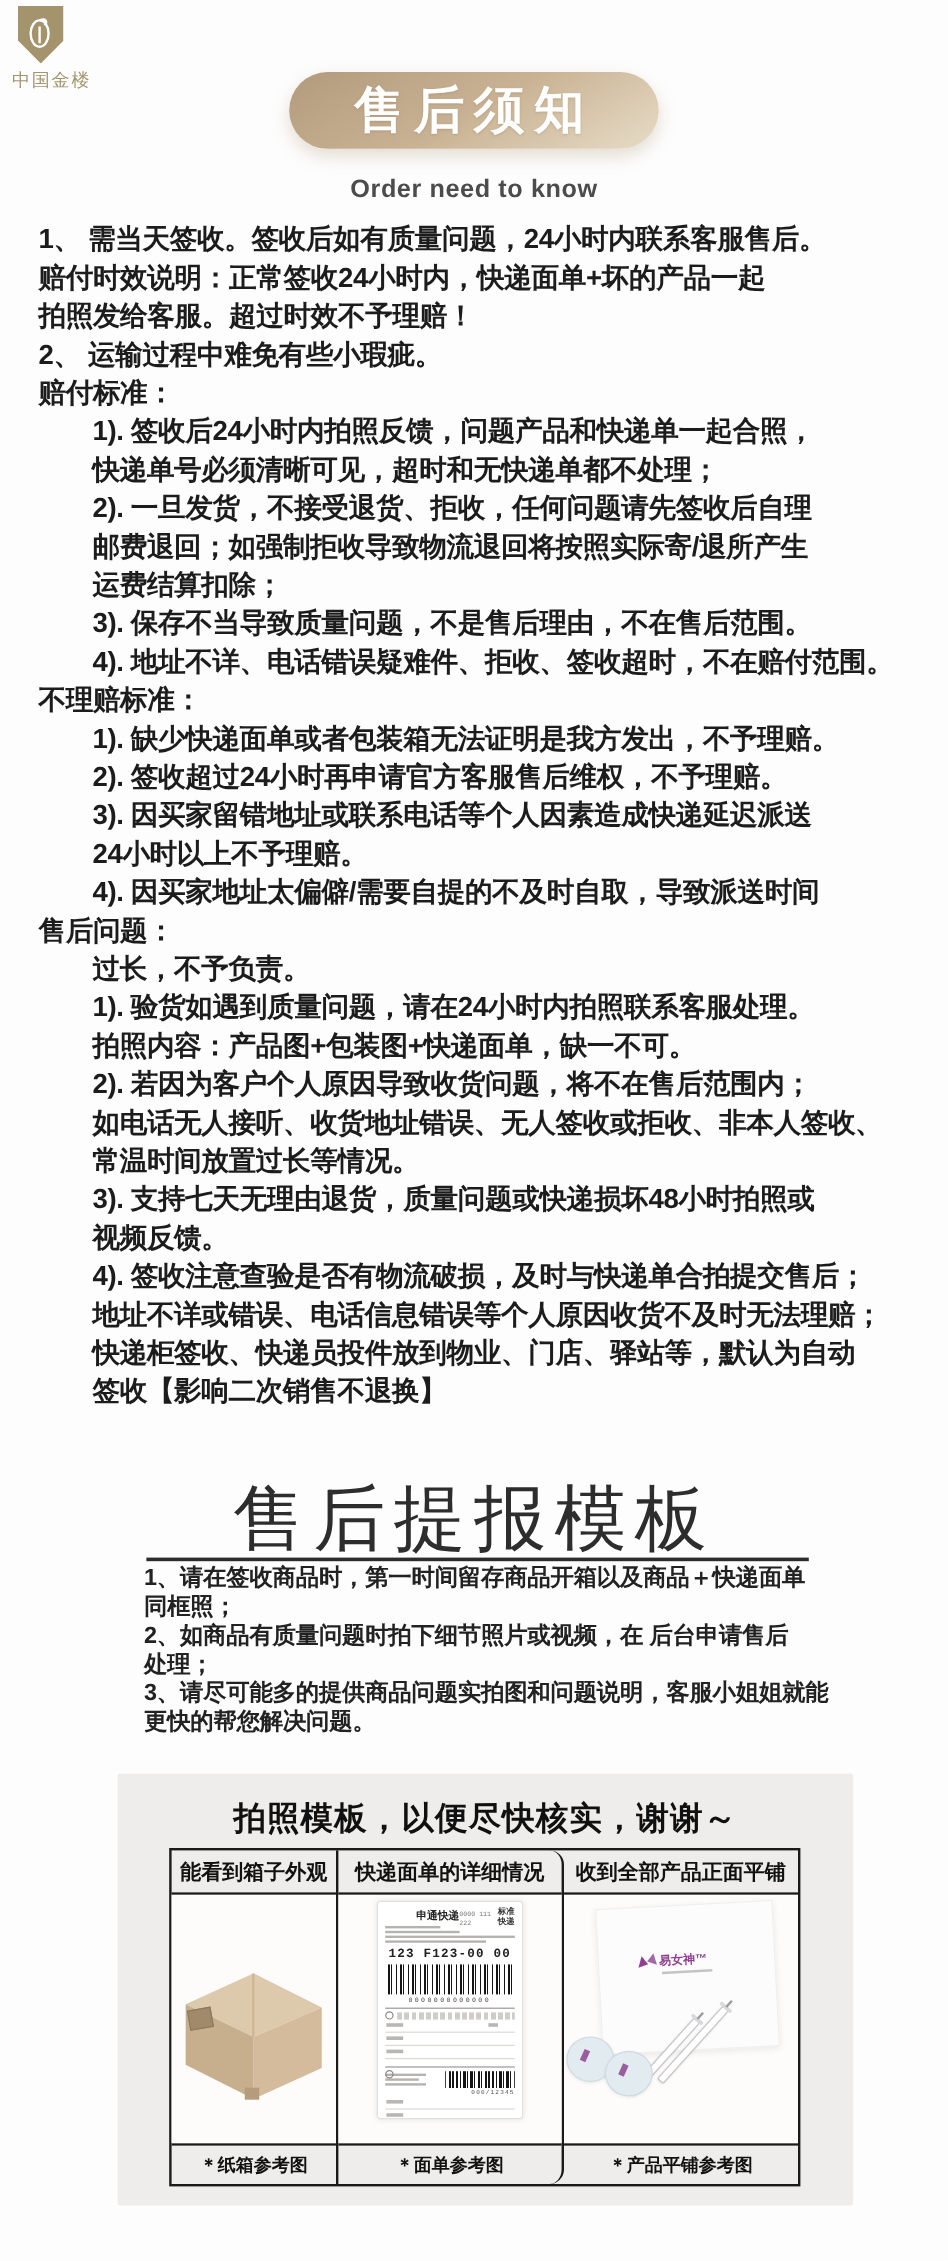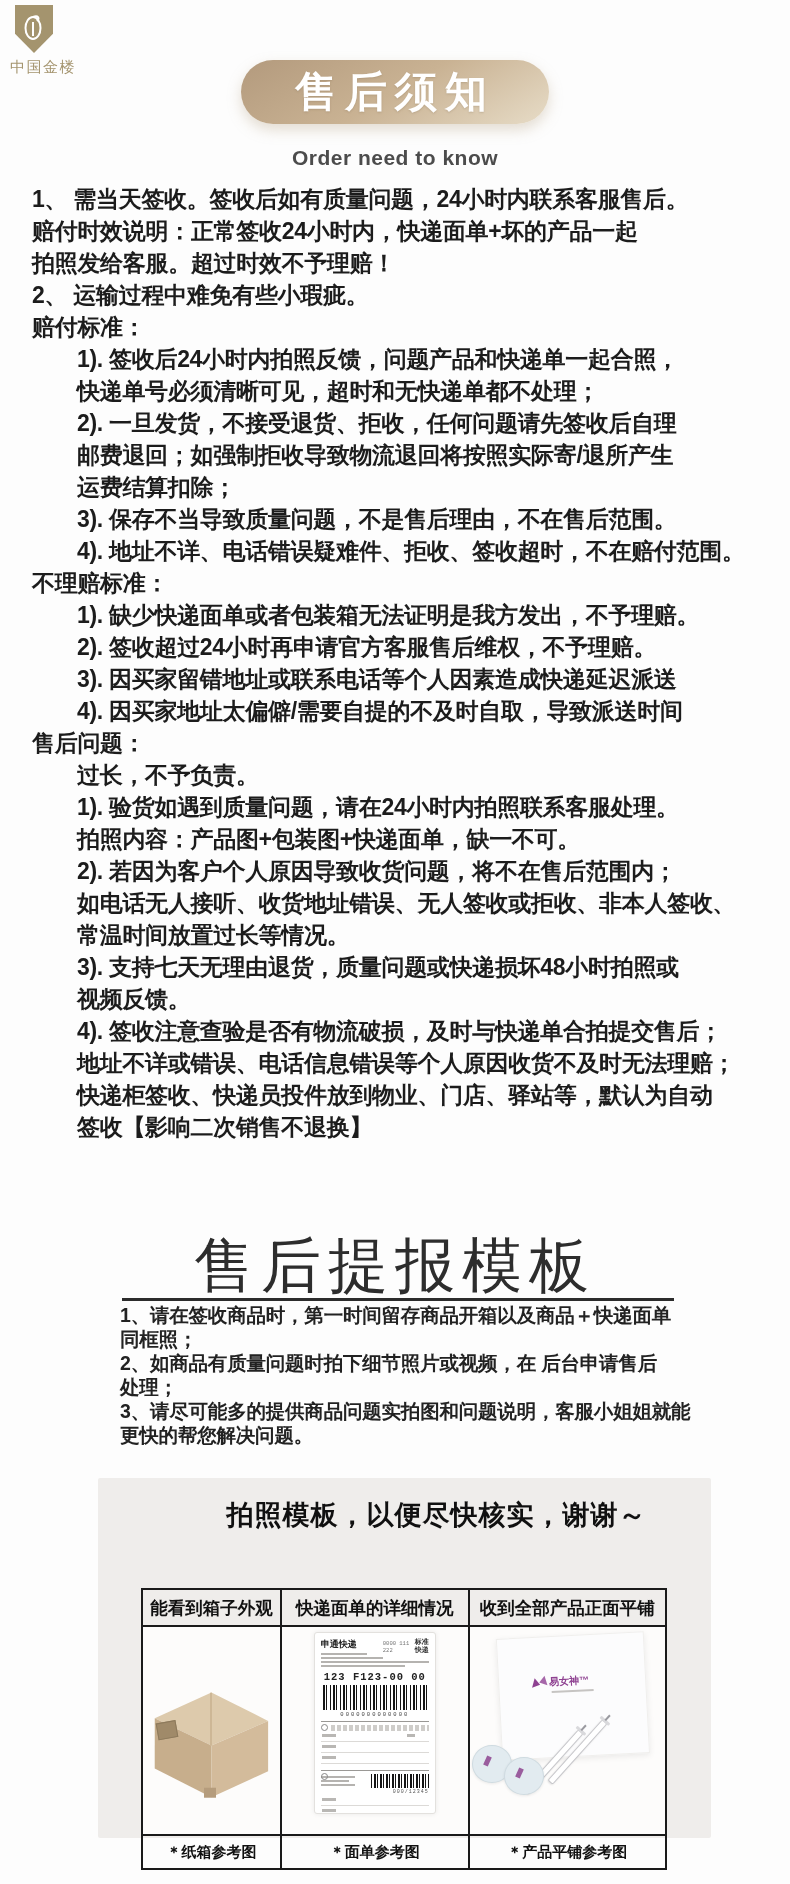--- a/index.html
+++ b/index.html
@@ -36,26 +36,26 @@
               font-size:60px;font-weight:500;color:#2d2d2d;letter-spacing:7px;}
   .sec2-rule{position:absolute;left:122px;top:1298px;width:552px;height:3px;background:#2c2c2c;}
   .template-list{position:absolute;left:120px;top:1303px;width:620px;}
   .template-line{height:24px;line-height:24px;font-size:19.5px;font-weight:600;color:#222222;
                  white-space:nowrap;letter-spacing:-0.2px;}
 
   
   .photo-panel{position:absolute;left:98px;top:1478px;width:613px;height:360px;
                background:#efedeb;border-radius:2px;}
   .panel-title{position:absolute;top:19px;left:0;width:100%;text-align:center;
-               font-size:27px;font-weight:700;color:#101010;letter-spacing:1px;white-space:nowrap;padding-left:32px;}
+               font-size:27px;font-weight:700;color:#101010;letter-spacing:1px;white-space:nowrap;}
   .photo-table{position:absolute;left:43px;top:62px;width:526px;height:282px;
-               border:2px solid #1a1a1a;display:flex;box-sizing:border-box;margin-top:48px;}
+               border:2px solid #1a1a1a;display:flex;box-sizing:border-box;}
   .pt-col{display:flex;flex-direction:column;box-sizing:border-box;}
   .pt-col.c1{width:26.6%;border-right:2px solid #1a1a1a;}
-  .pt-col.c2{width:36%;border-right:2px solid #1a1a1a;}
+  .pt-col.c2{width:36%;border-right:2px solid #1a1a1a;border-radius:12px;}
   .pt-col.c3{width:37.4%;border-radius:21px;}
   .pt-header{height:37px;display:flex;align-items:center;justify-content:center;
              border-bottom:2px solid #1a1a1a;font-size:17.5px;font-weight:700;color:#111;
              white-space:nowrap;box-sizing:border-box;}
   .pt-image{flex:1;position:relative;background:#fdfcfb;overflow:hidden;}
   .pt-caption{height:34px;display:flex;align-items:center;justify-content:center;
               border-top:2px solid #1a1a1a;font-size:15px;font-weight:700;color:#111;
               white-space:nowrap;box-sizing:border-box;}
 
   
@@ -67,21 +67,21 @@
   .box-seam{position:absolute;left:49%;top:20%;width:2px;height:39%;background:#cdb796;transform:rotate(0deg);}
   .box-label{position:absolute;left:9px;top:56px;width:18px;height:15px;background:#a08a69;
              transform:rotate(-10deg);border:1px solid #8d7a5c;}
   .box-tab{position:absolute;left:56px;top:122px;width:12px;height:10px;background:#b59c7c;}
 
   
   .waybill{position:absolute;left:50%;top:5px;transform:translateX(-50%);
            width:122px;height:182px;background:#ffffff;border:1px solid #e3e1de;border-radius:3px;
            box-shadow:0 0 5px rgba(0,0,0,.08);padding:5px 6px;box-sizing:border-box;font-family:"Liberation Mono","DejaVu Sans Mono",monospace;}
   .wb-row1{display:flex;justify-content:space-between;align-items:flex-start;}
-  .wb-courier{font-size:9px;font-weight:700;color:#222;font-family:Liberation Mono, monospace;white-space:nowrap;}
+  .wb-courier{font-size:9px;font-weight:700;color:#222;font-family:Liberation Mono, monospace;white-space:nowrap;text-align:right;}
   .wb-phone{font-size:5.5px;color:#777;margin-top:2px;}
   .wb-tags{text-align:right;font-family:"Liberation Sans",sans-serif;}
   .wb-tag{font-size:7px;color:#333;font-weight:700;line-height:8px;white-space:nowrap;}
   .wb-bar{background:#b5b3b0;height:2px;margin-top:2px;}
   .wb-code{margin-top:4px;text-align:center;font-size:10.5px;font-weight:700;color:#222;letter-spacing:1px;white-space:nowrap;}
   .wb-barcode{margin:2px 2px 0;height:25px;
       background:repeating-linear-gradient(90deg,#151515 0 2px,#fff 2px 3px,#151515 3px 4px,#fff 4px 7px,#151515 7px 8px,#fff 8px 10px);}
   .wb-digits{text-align:center;font-size:5.5px;letter-spacing:2px;color:#444;margin-top:1px;white-space:nowrap;}
   .wb-sec{margin-top:3px;border-top:1px solid #9a9895;position:relative;}
   .wb-circ{position:absolute;left:0;top:2px;width:7px;height:7px;border:1px solid #888;border-radius:50%;box-sizing:border-box;}
@@ -152,20 +152,21 @@
       <div class="notice-line indent">快递单号必须清晰可见，超时和无快递单都不处理；</div>
       <div class="notice-line indent">2). 一旦发货，不接受退货、拒收，任何问题请先签收后自理</div>
       <div class="notice-line indent">邮费退回；如强制拒收导致物流退回将按照实际寄/退所产生</div>
       <div class="notice-line indent">运费结算扣除；</div>
       <div class="notice-line indent">3). 保存不当导致质量问题，不是售后理由，不在售后范围。</div>
       <div class="notice-line indent">4). 地址不详、电话错误疑难件、拒收、签收超时，不在赔付范围。</div>
       <div class="notice-line">不理赔标准：</div>
       <div class="notice-line indent">1). 缺少快递面单或者包装箱无法证明是我方发出，不予理赔。</div>
       <div class="notice-line indent">2). 签收超过24小时再申请官方客服售后维权，不予理赔。</div>
       <div class="notice-line indent">3). 因买家留错地址或联系电话等个人因素造成快递延迟派送</div>
+      <div class="notice-line indent">24小时以上不予理赔。</div>
       <div class="notice-line indent">4). 因买家地址太偏僻/需要自提的不及时自取，导致派送时间</div>
       <div class="notice-line">售后问题：</div>
       <div class="notice-line indent">过长，不予负责。</div>
       <div class="notice-line indent">1). 验货如遇到质量问题，请在24小时内拍照联系客服处理。</div>
       <div class="notice-line indent">拍照内容：产品图+包装图+快递面单，缺一不可。</div>
       <div class="notice-line indent">2). 若因为客户个人原因导致收货问题，将不在售后范围内；</div>
       <div class="notice-line indent">如电话无人接听、收货地址错误、无人签收或拒收、非本人签收、</div>
       <div class="notice-line indent">常温时间放置过长等情况。</div>
       <div class="notice-line indent">3). 支持七天无理由退货，质量问题或快递损坏48小时拍照或</div>
       <div class="notice-line indent">视频反馈。</div>

